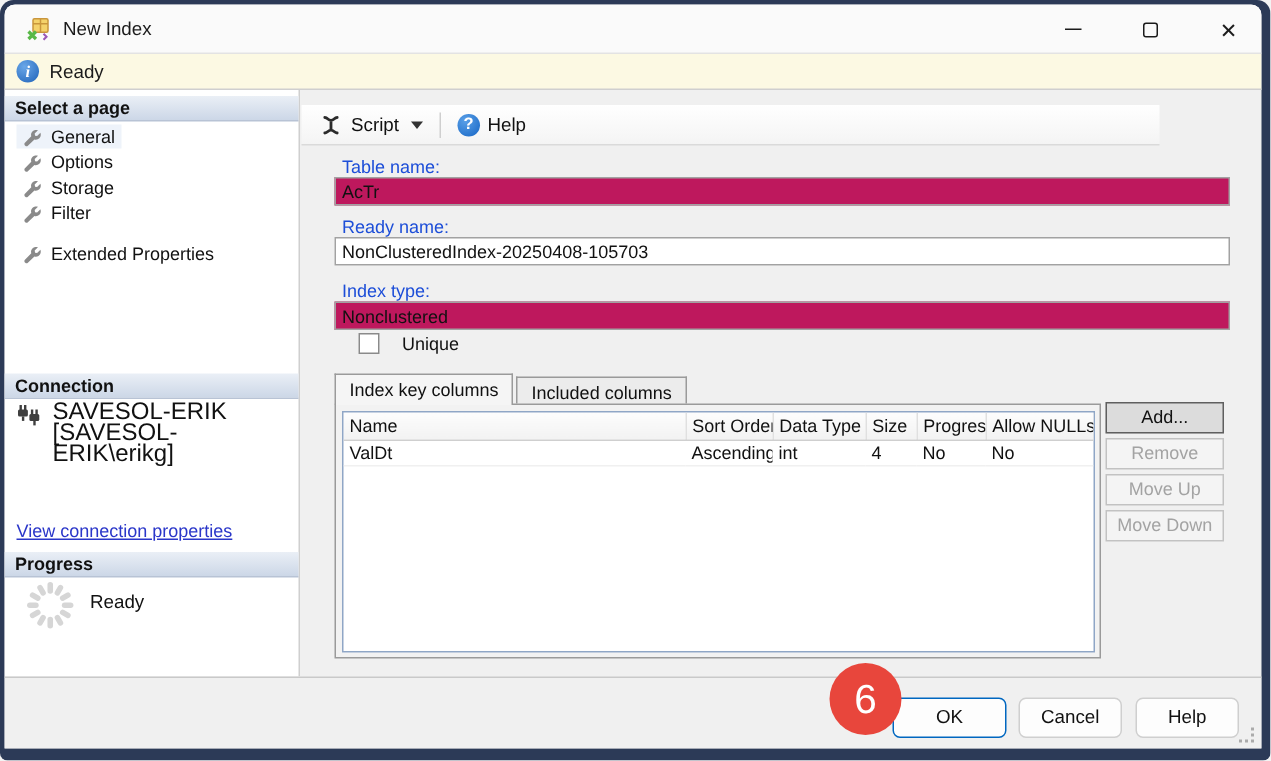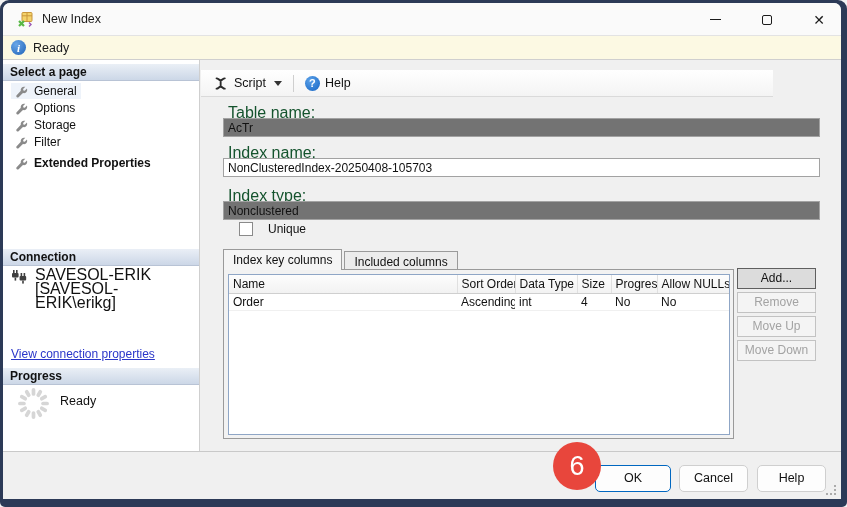--- a/index.html
+++ b/index.html
@@ -69,25 +69,25 @@
   .tool-btn { display:flex; align-items:center; gap:5px; padding:2px 5px;
               font-size:12.5px; color:#111; cursor:default; }
   .dd-arrow { width:0; height:0; border-left:4px solid transparent;
               border-right:4px solid transparent; border-top:5px solid #333; margin-left:3px; }
   .tool-sep { width:1px; height:17px; background:#cfcfcf; margin:0 6px; }
   .help-icon { width:15px; height:15px; border-radius:50%;
                background:radial-gradient(circle at 35% 30%, #5aa0e8, #1565c4);
                color:#fff; font-size:11px; font-weight:bold; display:flex;
                align-items:center; justify-content:center; }
 
-  .fld-label { position:absolute; left:27px; font-size:16px; color:#14532d; }
+  .fld-label { position:absolute; left:27px; font-size:12px; color:#1d4ed8; }
   .fld-box { position:absolute; left:22px; width:597px; height:19px;
              border:1px solid #a2a2a2; font-size:12px; color:#111;
              padding:2px 4px; line-height:14px; }
-  .fld-ro { background:#737373; }
+  .fld-ro { background:#be185d; }
   .fld-ed { background:#ffffff; }
 
   .unique-row { position:absolute; left:38px; top:152px; display:flex;
                 align-items:center; gap:15px; }
   .checkbox { width:14px; height:14px; background:#fff; border:1px solid #8a8a8a; }
   .unique-row .lbl { font-size:12px; color:#111; }
 
   .tabs { position:absolute; left:22px; top:179px; display:flex; align-items:flex-end; height:21px; }
   .tab { font-size:12px; color:#111; padding:3px 9px 3px 9px;
          border:1px solid #9a9a9a; border-bottom:none; background:#ececec;
@@ -182,21 +182,21 @@
               <path fill="#8a8a8a" d="M14.7 4.3c.2.6.3 1.1.3 1.7 0 2.2-1.8 4-4 4-.4 0-.8-.1-1.2-.2L4.4 15c-.6.6-1.5.6-2.1 0l-.3-.3c-.6-.6-.6-1.5 0-2.1l5.2-5.4C7.1 6.8 7 6.4 7 6c0-2.2 1.8-4 4-4 .6 0 1.1.1 1.7.3L10 5l.3 1.7L12 7l2.7-2.7z"></path>
             </svg>
           <span>Storage</span>
         </div>
         <div class="page-item" style="top:74px;">
           <svg class="wrench" viewBox="0 0 16 16">
               <path fill="#8a8a8a" d="M14.7 4.3c.2.6.3 1.1.3 1.7 0 2.2-1.8 4-4 4-.4 0-.8-.1-1.2-.2L4.4 15c-.6.6-1.5.6-2.1 0l-.3-.3c-.6-.6-.6-1.5 0-2.1l5.2-5.4C7.1 6.8 7 6.4 7 6c0-2.2 1.8-4 4-4 .6 0 1.1.1 1.7.3L10 5l.3 1.7L12 7l2.7-2.7z"></path>
             </svg>
           <span>Filter</span>
         </div>
-        <div class="page-item" style="top:95px;font-weight:bold;">
+        <div class="page-item" style="top:101px;">
           <svg class="wrench" viewBox="0 0 16 16">
               <path fill="#8a8a8a" d="M14.7 4.3c.2.6.3 1.1.3 1.7 0 2.2-1.8 4-4 4-.4 0-.8-.1-1.2-.2L4.4 15c-.6.6-1.5.6-2.1 0l-.3-.3c-.6-.6-.6-1.5 0-2.1l5.2-5.4C7.1 6.8 7 6.4 7 6c0-2.2 1.8-4 4-4 .6 0 1.1.1 1.7.3L10 5l.3 1.7L12 7l2.7-2.7z"></path>
             </svg>
           <span>Extended Properties</span>
         </div>
 
         <div class="sec-header" style="top:189px;">Connection</div>
         <div class="conn-block">
           <svg class="conn-icon" viewBox="0 0 17 17">
             <g fill="#3f3f3f">
@@ -249,21 +249,21 @@
           <div class="tool-sep"></div>
           <div class="tool-btn">
             <span class="help-icon">?</span>
             <span>Help</span>
           </div>
         </div>
 
         <div class="fld-label" style="top:34px;">Table name:</div>
         <div class="fld-box fld-ro" style="top:48px;">AcTr</div>
 
-        <div class="fld-label" style="top:74px;">Index name:</div>
+        <div class="fld-label" style="top:74px;">Ready name:</div>
         <div class="fld-box fld-ed" style="top:88px;">NonClusteredIndex-20250408-105703</div>
 
         <div class="fld-label" style="top:117px;">Index type:</div>
         <div class="fld-box fld-ro" style="top:131px;">Nonclustered</div>
 
         <div class="unique-row">
           <span class="checkbox"></span>
           <span class="lbl">Unique</span>
         </div>
 
@@ -288,21 +288,21 @@
                   <th>Name</th>
                   <th>Sort Order</th>
                   <th>Data Type</th>
                   <th>Size</th>
                   <th>Progress</th>
                   <th>Allow NULLs</th>
                 </tr>
               </thead>
               <tbody>
                 <tr>
-                  <td>Order</td>
+                  <td>ValDt</td>
                   <td>Ascending</td>
                   <td>int</td>
                   <td>4</td>
                   <td>No</td>
                   <td>No</td>
                 </tr>
               </tbody>
             </table>
           </div>
         </div>

